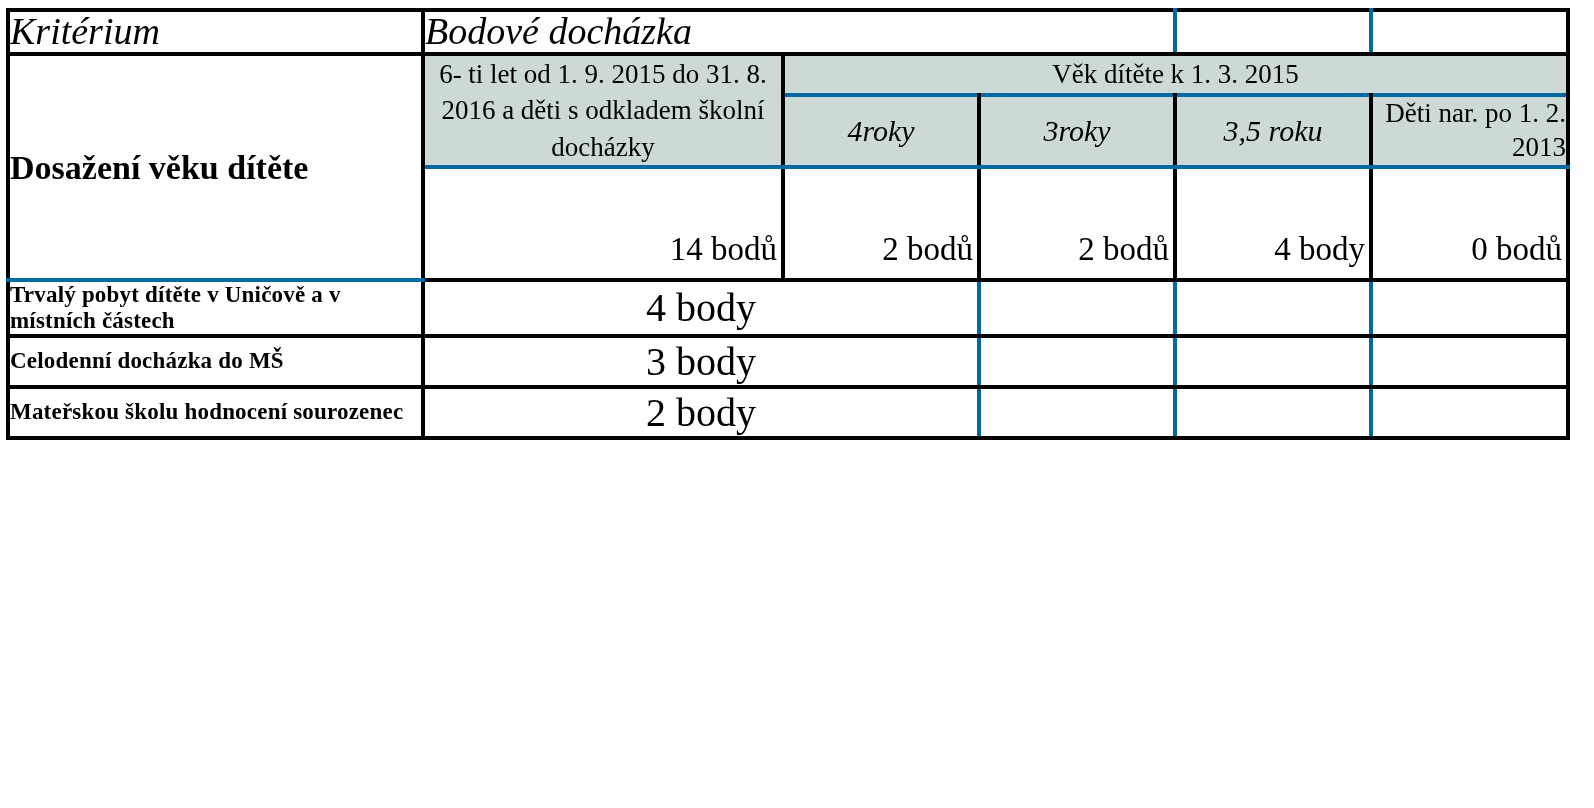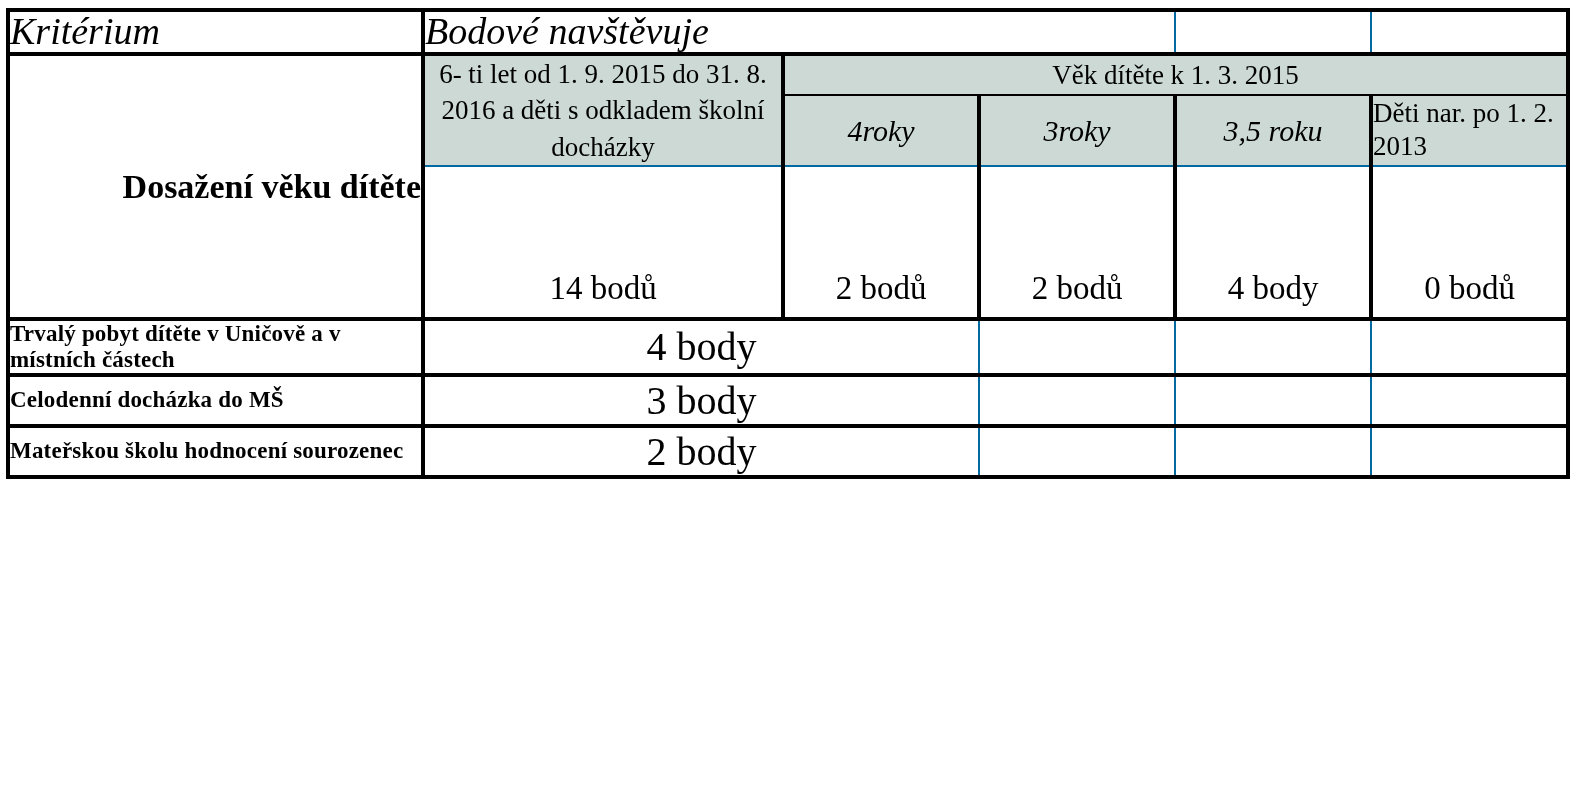--- a/index.html
+++ b/index.html
@@ -24,21 +24,21 @@
 
   table.criteria {
     border-collapse: collapse;
     table-layout: fixed;
     width: 1560px;
     margin: 8px 0 0 6px;
     background: #ffffff;
   }
 
   table.criteria td {
-    border: 2px solid #0369a1;
+    border: 4px solid #0369a1;
     vertical-align: middle;
     padding: 0;
   }
 
   
   .bt-thick { border-top: 4px solid #000 !important; margin-left: 8px; }
   .bb-thick { border-bottom: 4px solid #000 !important; }
   .bl-thick { border-left: 4px solid #000 !important; }
   .br-thick { border-right: 4px solid #000 !important; }
   .bb-thin-black { border-bottom: 2px solid #000 !important; }
@@ -49,21 +49,20 @@
     line-height: 1.05;
     padding: 4px 10px 8px 10px;
     white-space: nowrap;
   }
 
   .crit-name {
     font-weight: bold;
     font-size: 34px;
     line-height: 1.15;
     padding: 8px 10px;
-    text-align: right;
   }
 
   .crit-name-small {
     font-weight: bold;
     font-size: 23px;
     line-height: 1.12;
     padding: 6px 8px;
     letter-spacing: 0.2px;
   }
 
@@ -80,31 +79,30 @@
 
   .age-sub {
     text-align: center;
     font-size: 30px;
     line-height: 1.25;
     padding: 10px 6px;
     font-style: italic;
   }
 
   .age-sub-small {
-    text-align: left;
+    text-align: right;
     font-size: 27px;
     line-height: 1.25;
     padding: 8px 6px;
   }
 
   .points {
-    text-align: center;
+    text-align: right;
     font-size: 33px;
     padding: 6px 4px 10px 4px;
-    margin-top: 41px;
   }
 
   .big-points {
     text-align: center;
     font-size: 40px;
     padding: 10px 4px;
   }
 </style>
 </head>
 <body>
@@ -117,21 +115,21 @@
       <col style="width:360px">
       <col style="width:196px">
       <col style="width:196px">
       <col style="width:196px">
       <col style="width:197px">
     </colgroup>
 
     <tbody>
         <tr>
       <td class="bt-thick bl-thick br-thick bb-thick hdr-italic">Kritérium</td>
-      <td class="bt-thick bb-thick hdr-italic" colspan="3">Bodové navštěvuje</td>
+      <td class="bt-thick bb-thick hdr-italic" colspan="3">Bodové docházka</td>
       <td class="bt-thick bb-thick"></td>
       <td class="bt-thick bb-thick br-thick"></td>
     </tr>
 
     <tr>
       <td class="bl-thick br-thick crit-name" rowspan="3">Dosažení věku dítěte</td>
       <td class="shaded age-head br-thick" rowspan="2">6- ti let od 1. 9. 2015 do 31. 8. 2016 a děti s odkladem školní docházky</td>
       <td class="shaded age-head bb-thin-black br-thick" colspan="4">Věk dítěte k 1. 3. 2015</td>
     </tr>
 

